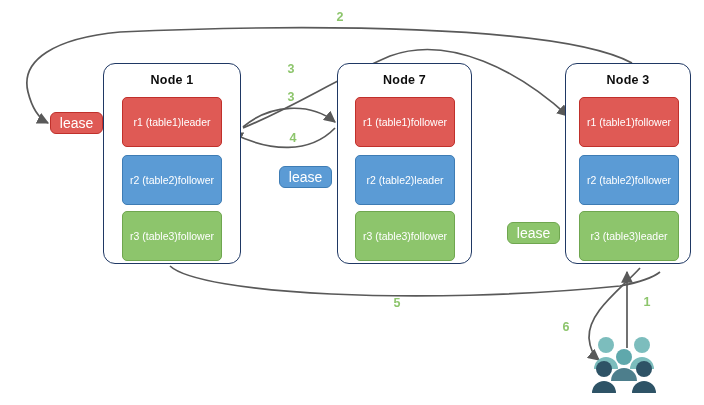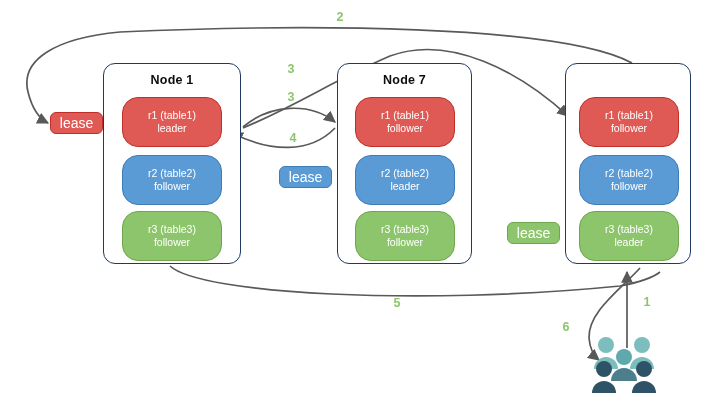--- a/index.html
+++ b/index.html
@@ -7,22 +7,22 @@
        font-family:"Liberation Sans","DejaVu Sans",sans-serif;}
   #stage{position:relative;width:704px;height:405px;background:#fff;}
 
   
   .node{position:absolute;border:1.4px solid #1F3864;border-radius:12px;
         background:#ffffff;box-sizing:border-box;padding-left:31px;}
   .node-title{position:absolute;left:0;right:0;top:9px;text-align:center;
               font-size:12.5px;font-weight:bold;color:#0d0d0d;letter-spacing:.2px;}
 
   
-  .rep{position:absolute;box-sizing:border-box;border-radius:16px;
-       display:flex;flex-direction:column;align-items:center;justify-content:center;
+  .rep{position:absolute;box-sizing:border-box;border-radius:5px;
+       display:flex;flex-direction:row;align-items:center;justify-content:center;
        color:#ffffff;font-size:10.5px;line-height:13px;text-align:center;}
   .rep span{display:block;white-space:nowrap;}
   .rep.red  {background:#DF5A55;border:1.6px solid #C0302B;}
   .rep.blue {background:#5B9BD5;border:1.6px solid #3E7CB4;text-align:center;}
   .rep.green{background:#8DC56C;border:1.6px solid #6FA64F;}
 
   
   .lease{position:absolute;box-sizing:border-box;border-radius:6px;
          display:flex;align-items:center;justify-content:center;
          color:#ffffff;font-size:14px;}
@@ -92,20 +92,21 @@
       <span>r2 (table2)</span>
       <span>leader</span>
     </div>
     <div class="rep green" style="left:17px;top:147px;width:100px;height:50px;">
       <span>r3 (table3)</span>
       <span>follower</span>
     </div>
   </div>
 
   <div class="node" style="left:565px;top:63px;width:126px;height:201px;">
+    <div class="node-title">Node 3</div>
     <div class="rep red" style="left:13px;top:33px;width:100px;height:50px;">
       <span>r1 (table1)</span>
       <span>follower</span>
     </div>
     <div class="rep blue" style="left:13px;top:91px;width:100px;height:50px;">
       <span>r2 (table2)</span>
       <span>follower</span>
     </div>
     <div class="rep green" style="left:13px;top:147px;width:100px;height:50px;">
       <span>r3 (table3)</span>

